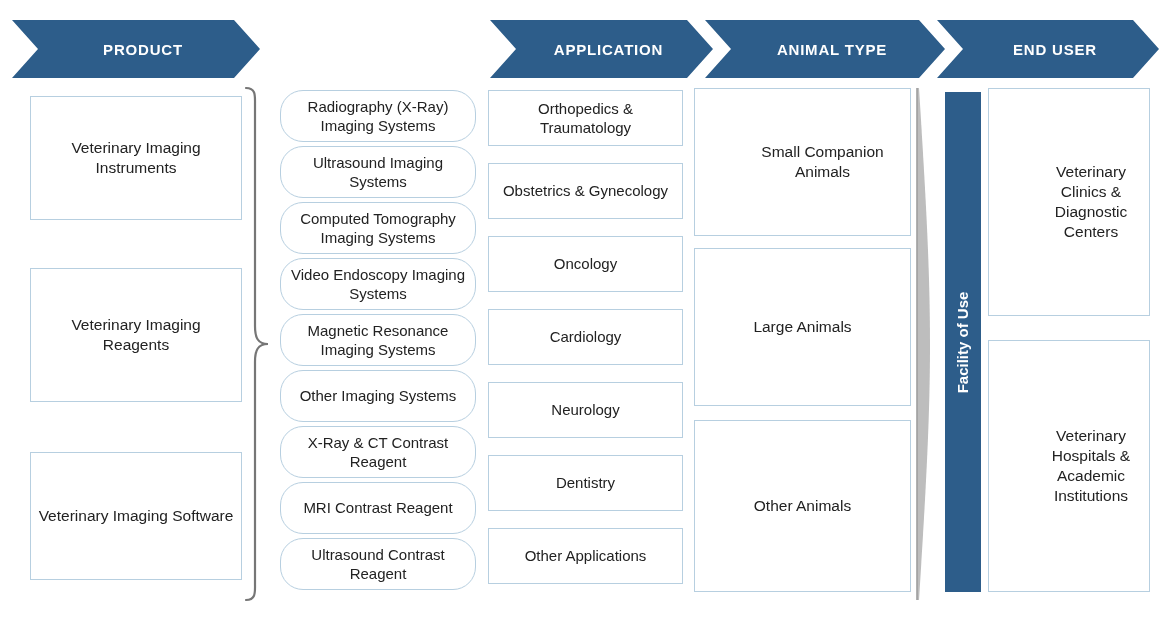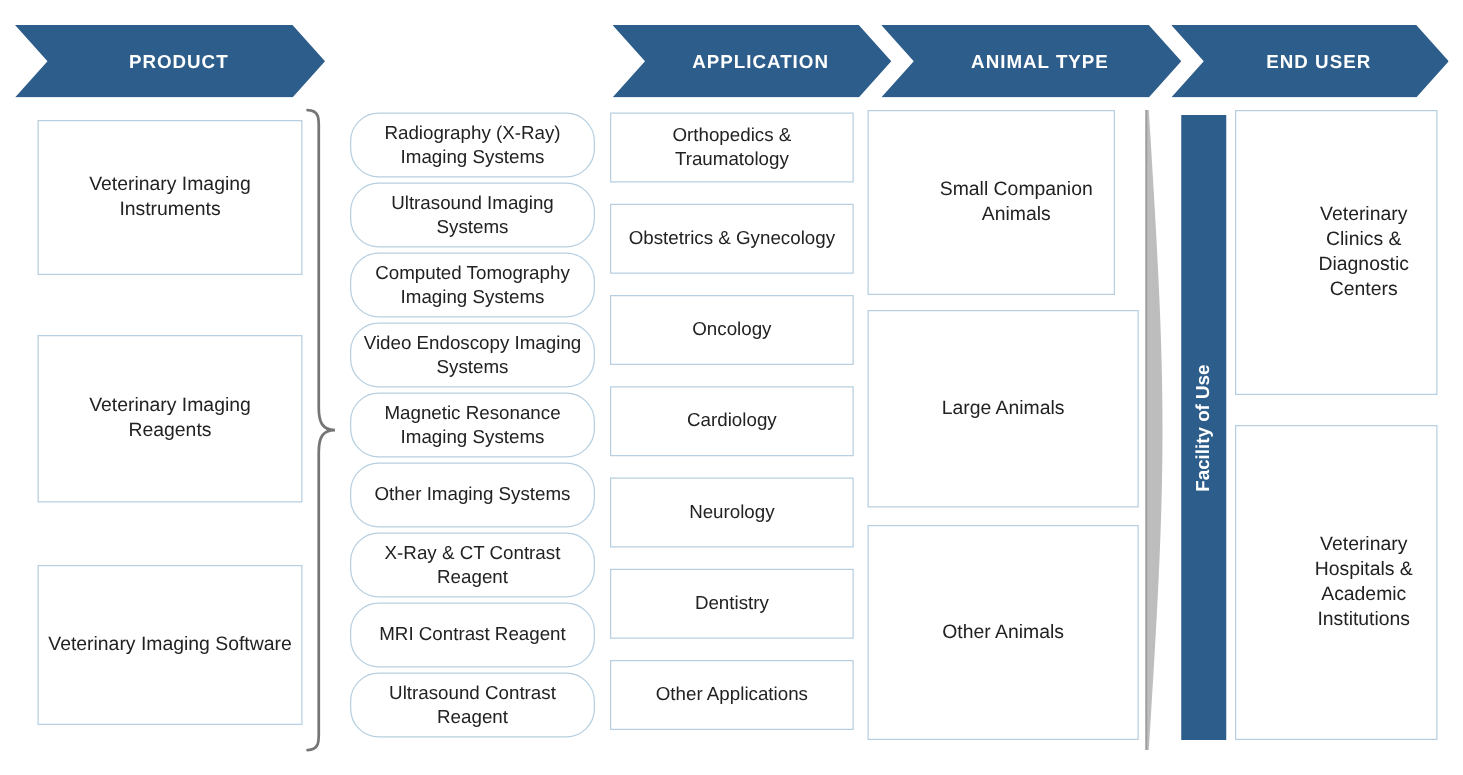--- a/index.html
+++ b/index.html
@@ -202,21 +202,21 @@
     </div>
     <div class="node" style="left:488px; top:455px; width:195px; height:56px;">
       <span class="node-label">Dentistry</span>
     </div>
     <div class="node" style="left:488px; top:528px; width:195px; height:56px;">
       <span class="node-label">Other Applications</span>
     </div>
   </div>
 
   <div class="col-animal">
-    <div class="node" style="left:694px; top:88px; width:198px; height:148px;padding-left:40px;">
+    <div class="node" style="left:694px; top:88px; width:217px; height:148px;padding-left:40px;">
       <span class="node-label">Small Companion Animals</span>
     </div>
     <div class="node" style="left:694px; top:248px; width:217px; height:158px;">
       <span class="node-label">Large Animals</span>
     </div>
     <div class="node" style="left:694px; top:420px; width:217px; height:172px;">
       <span class="node-label">Other Animals</span>
     </div>
   </div>
 

